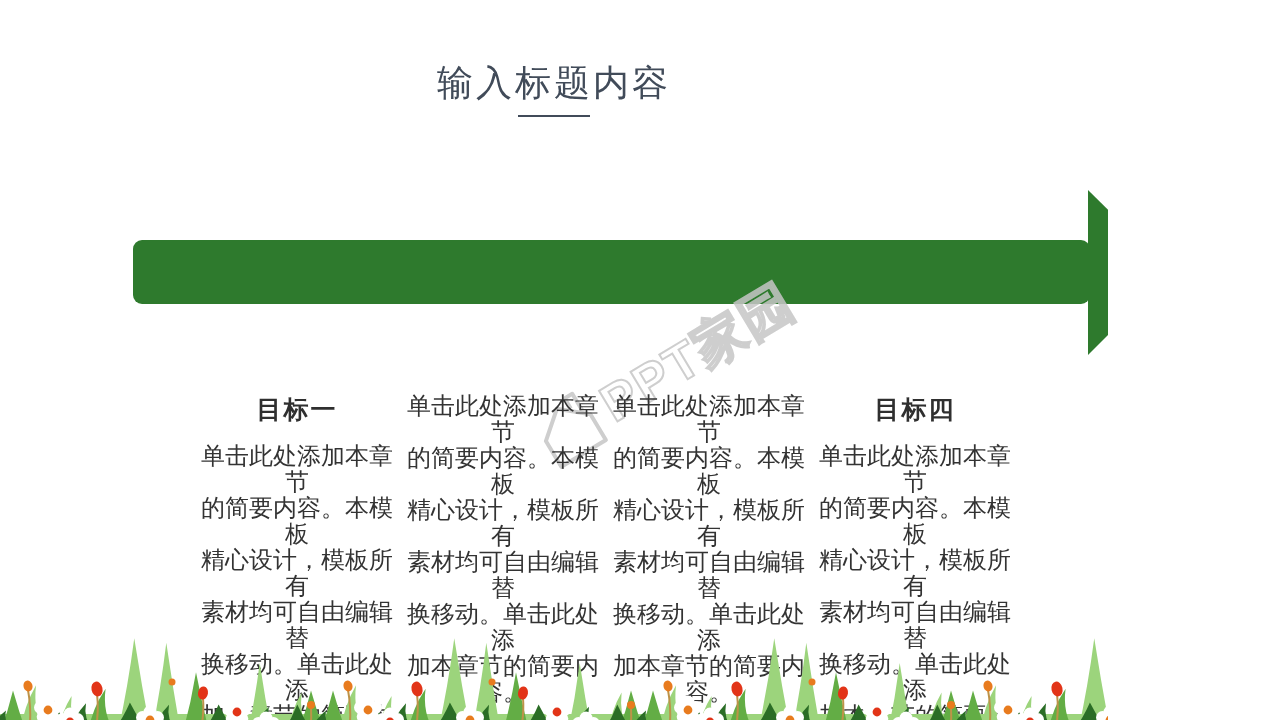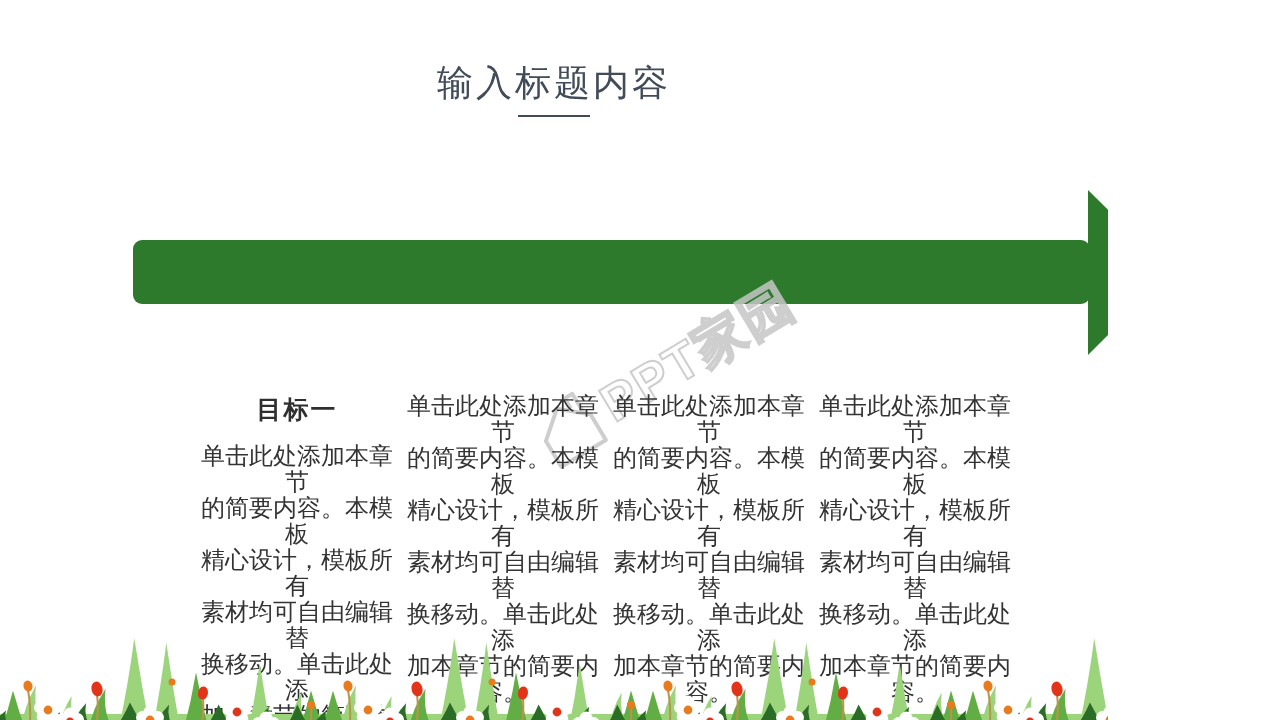--- a/index.html
+++ b/index.html
@@ -92,20 +92,21 @@
     </div>
     <div class="col">
       <p class="body">单击此处添加本章节
 的简要内容。本模板
 精心设计，模板所有
 素材均可自由编辑替
 换移动。单击此处添
 加本章节的简要内容。</p>
     </div>
     <div class="col">
+      <div class="heading">目标四</div>
       <p class="body">单击此处添加本章节
 的简要内容。本模板
 精心设计，模板所有
 素材均可自由编辑替
 换移动。单击此处添
 加本章节的简要内容。</p>
     </div>
   </div>
 
   <svg class="grass" viewBox="0 0 1280 100" preserveAspectRatio="none">

